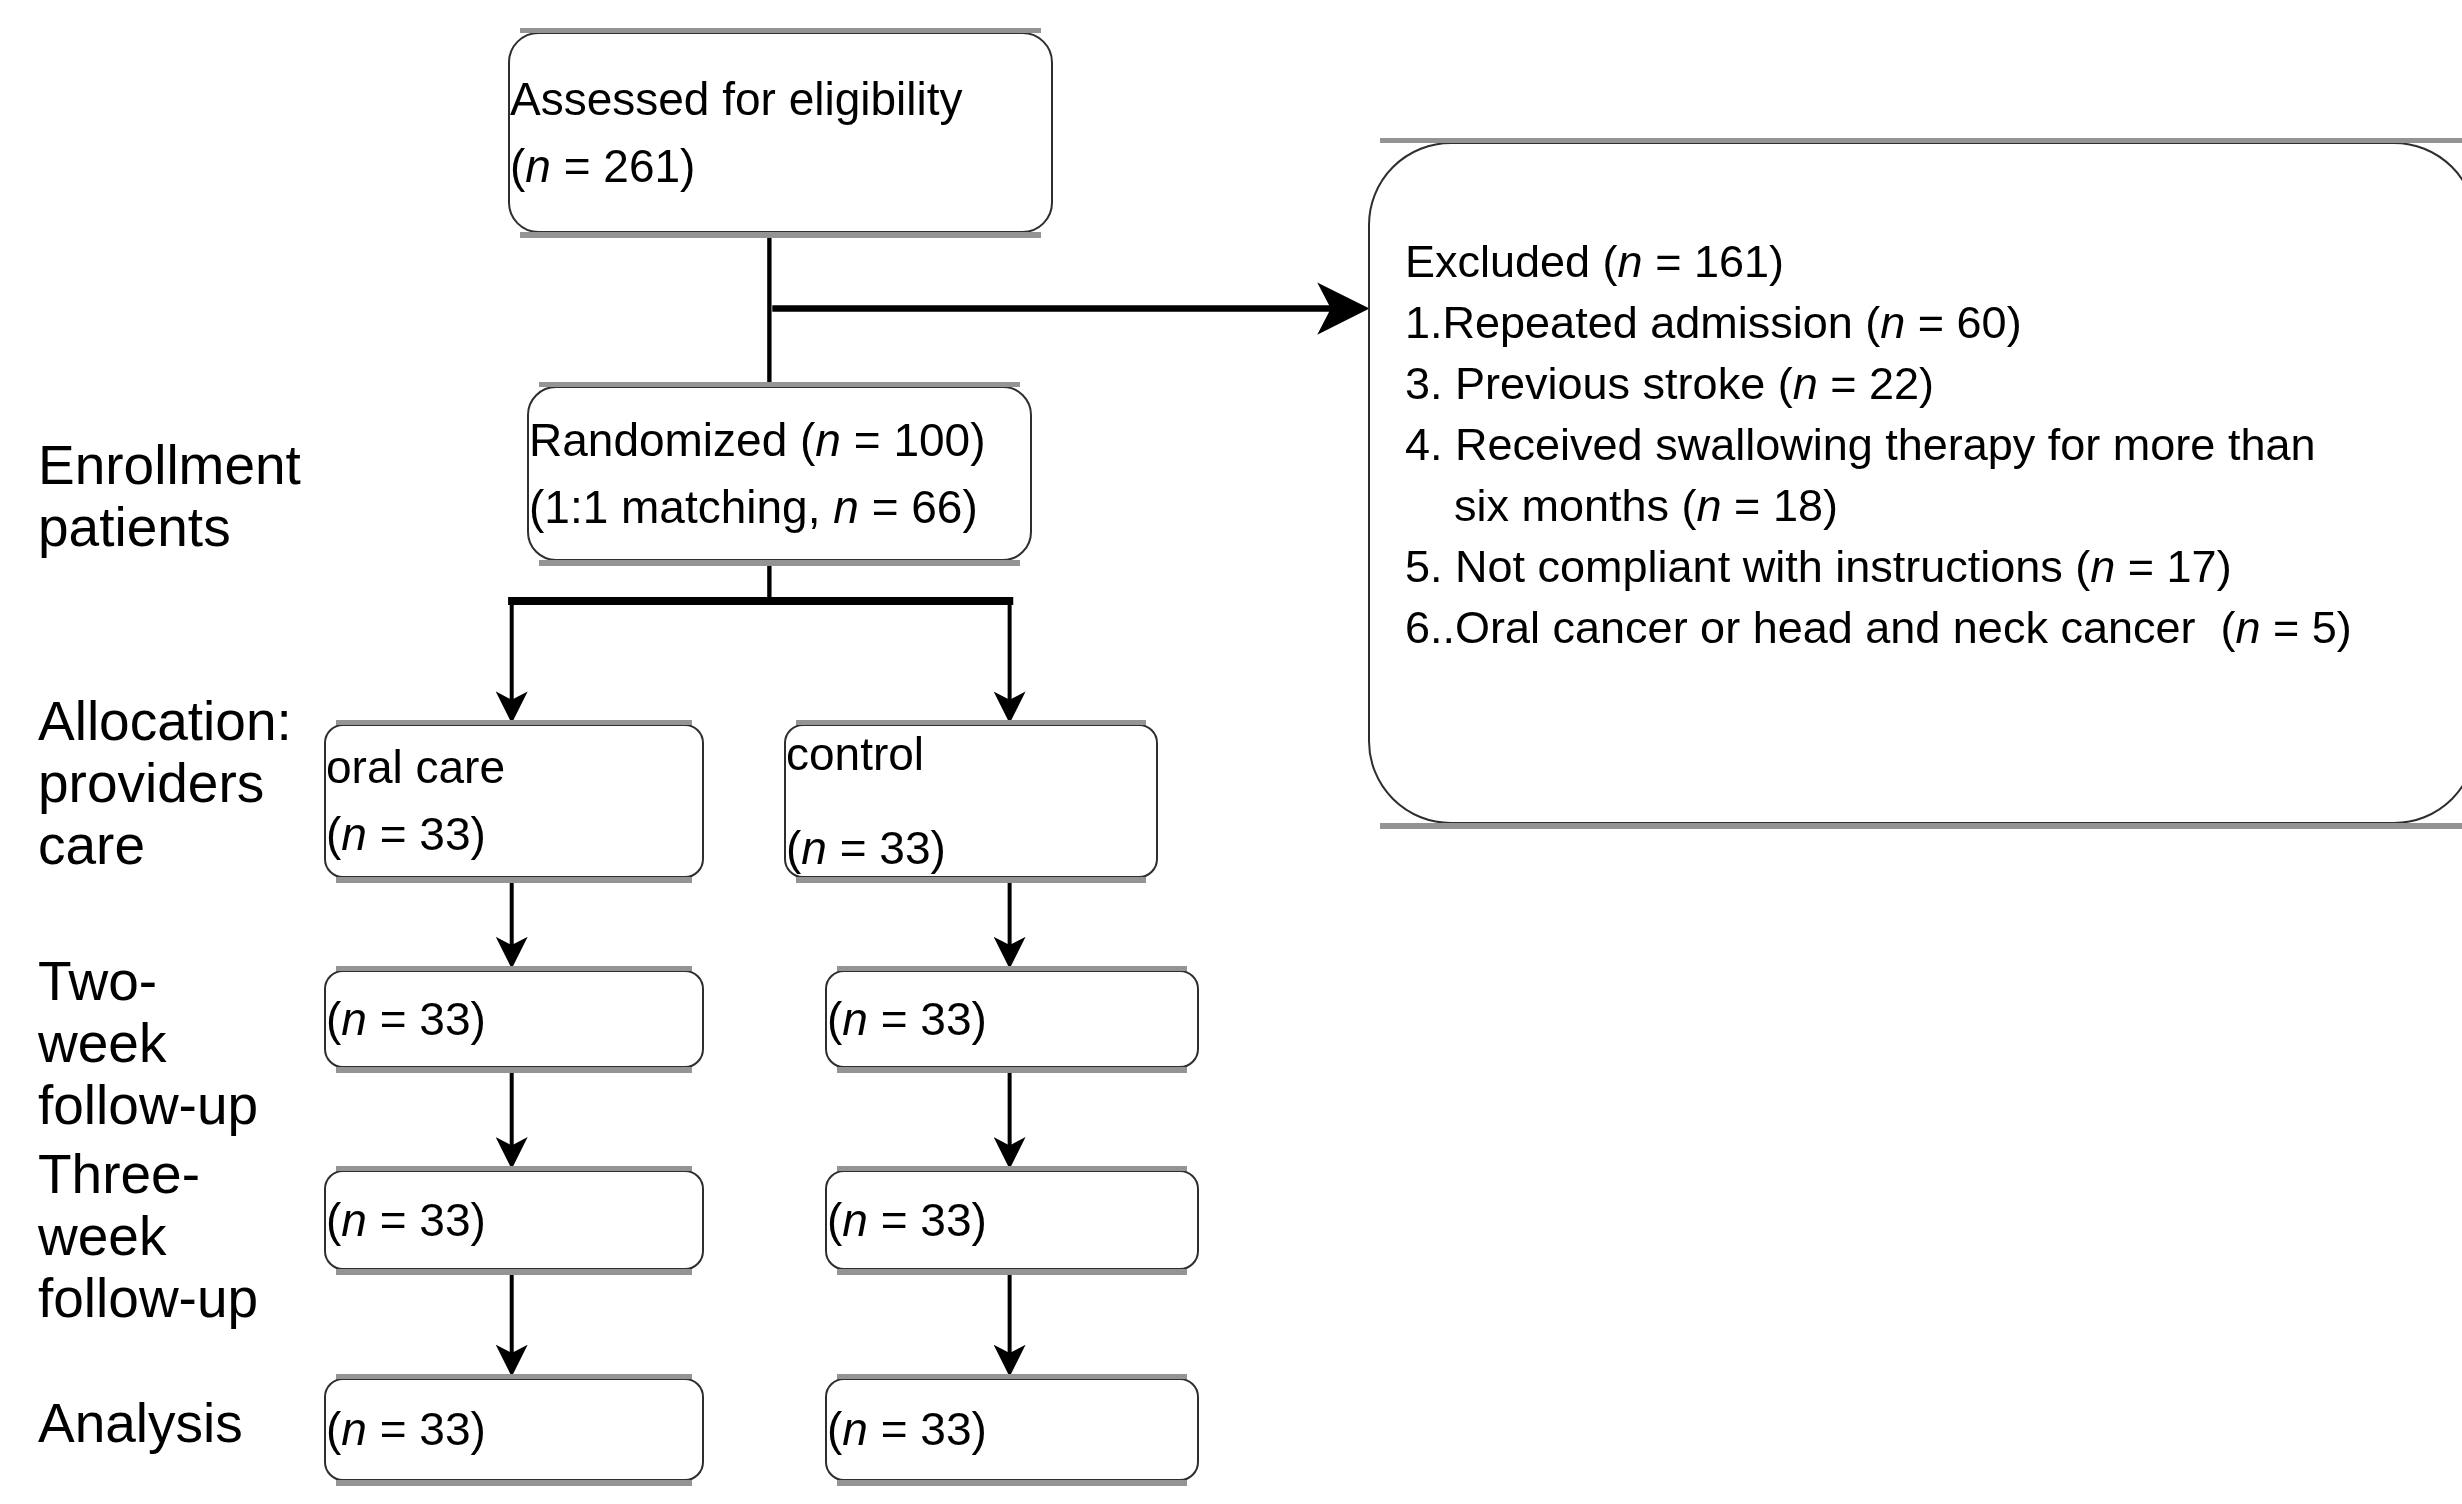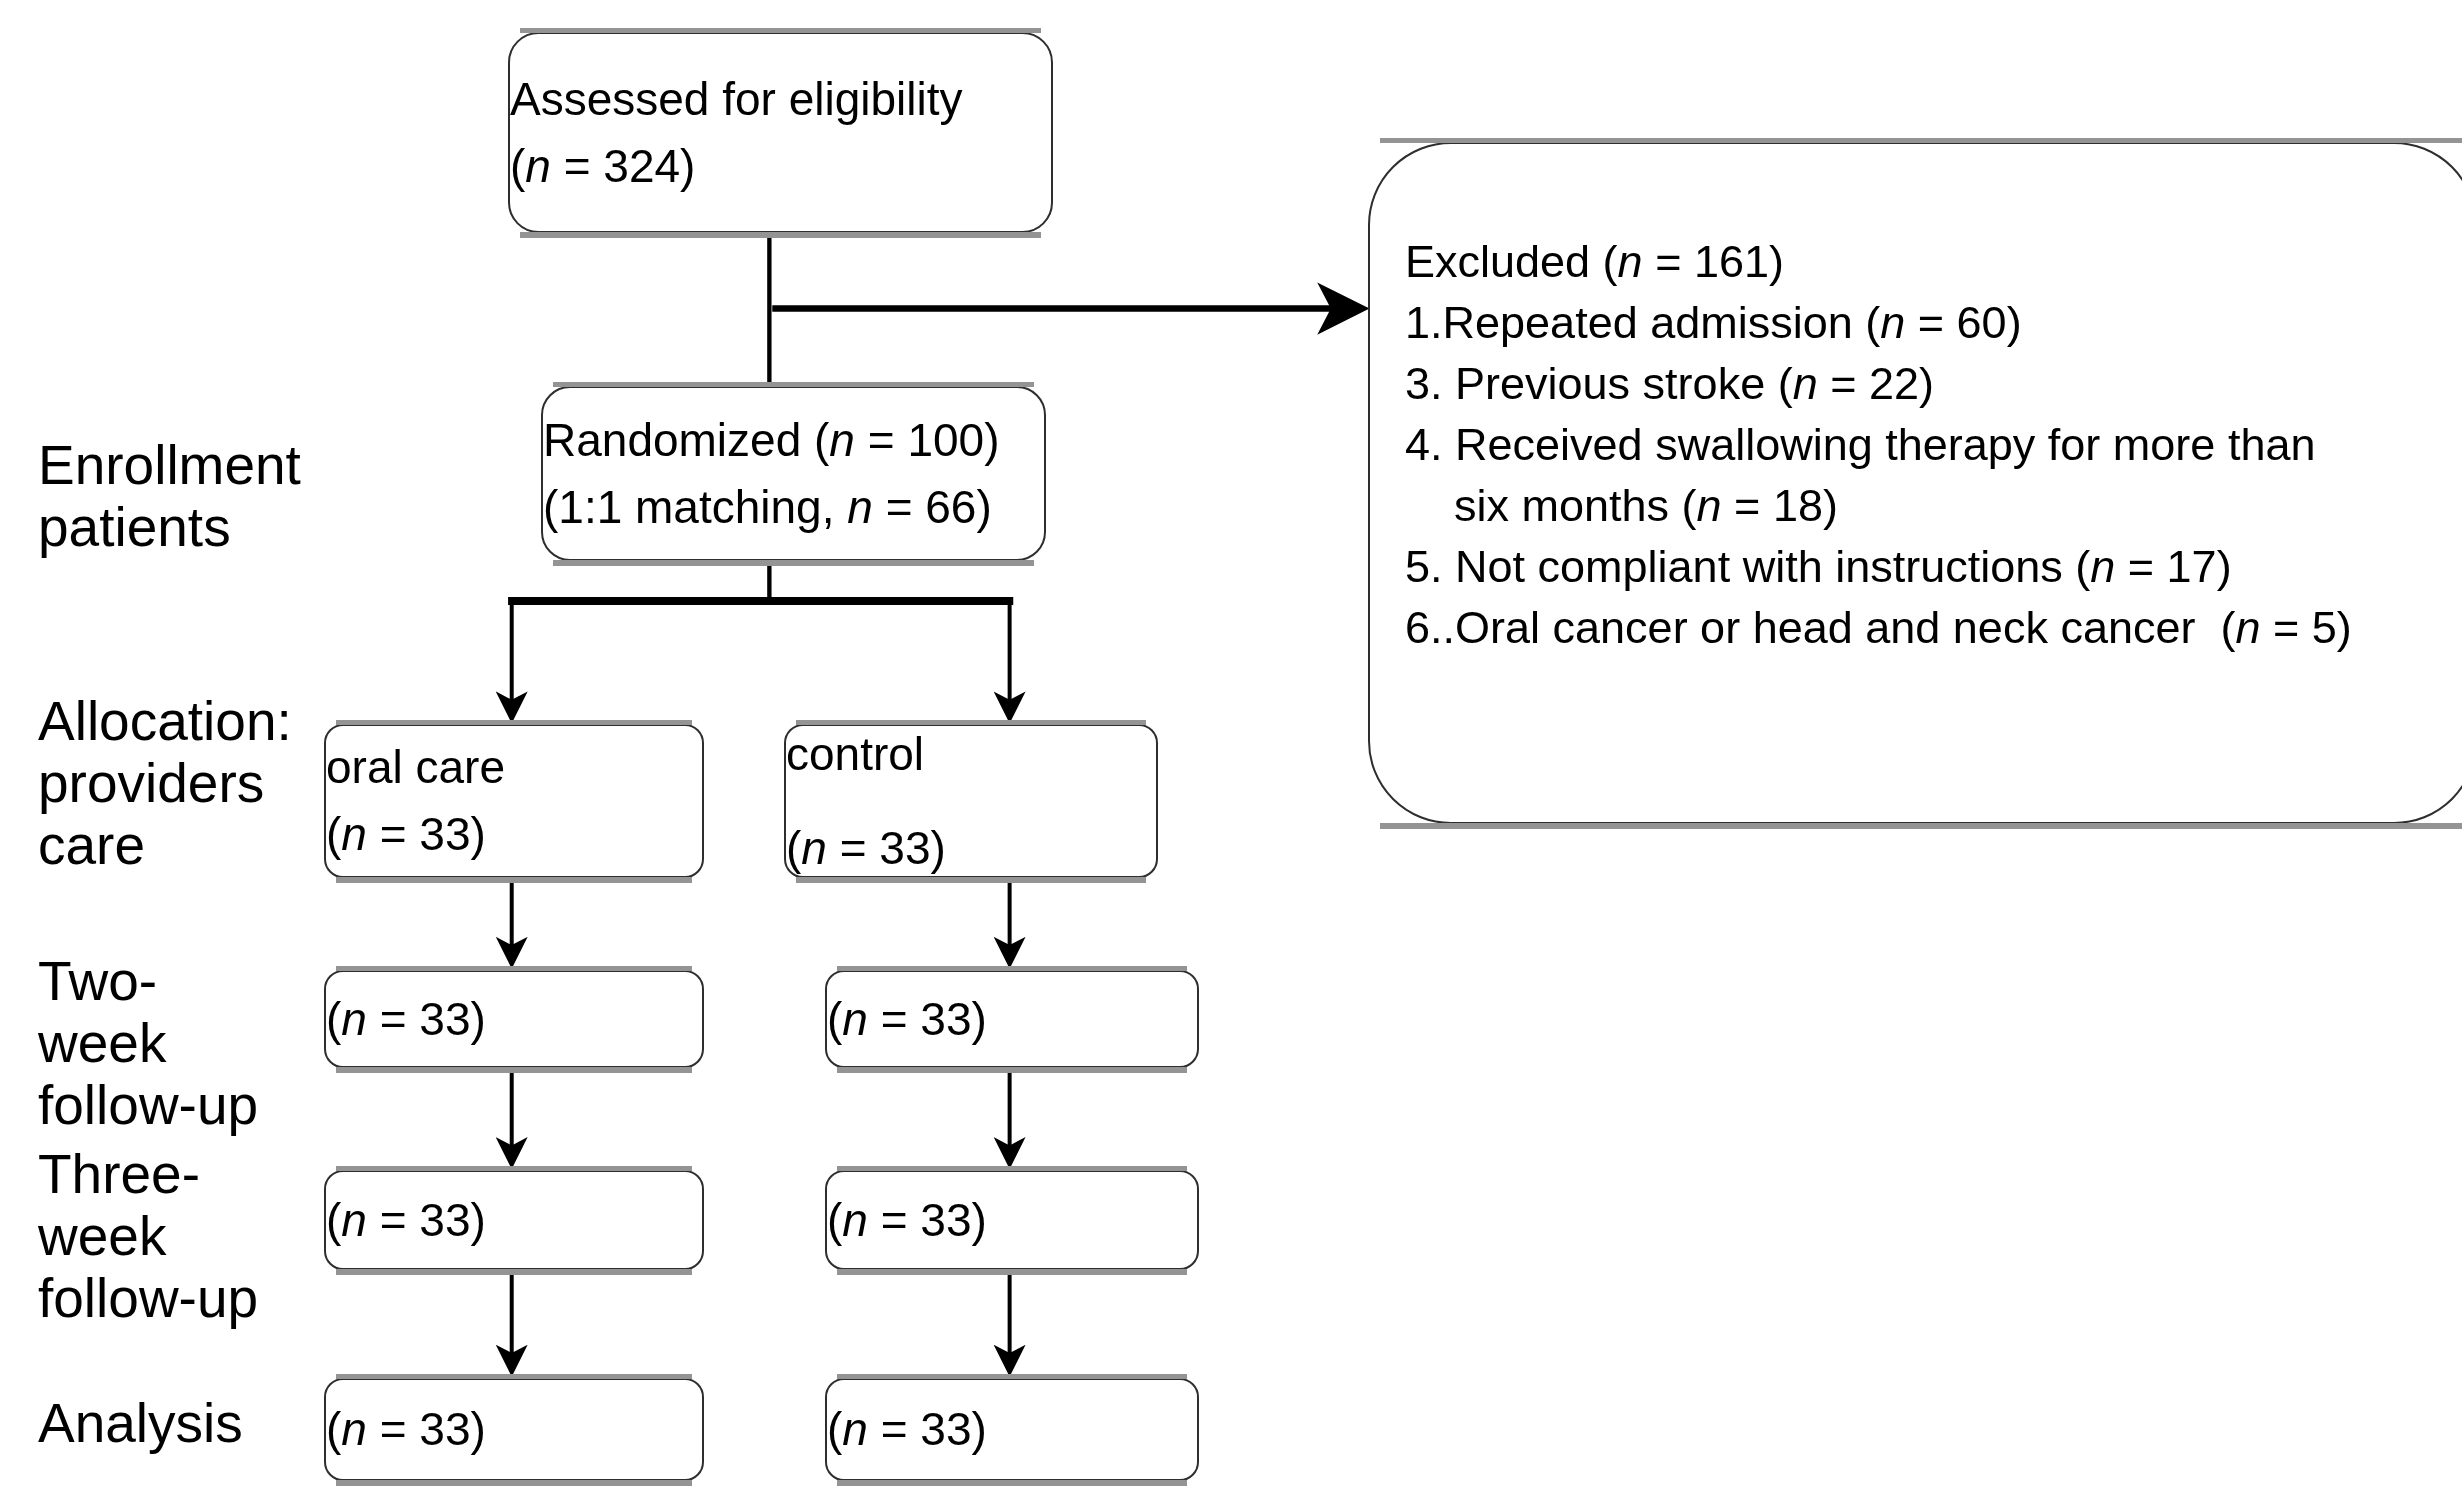--- a/index.html
+++ b/index.html
@@ -26,21 +26,21 @@
   .box::before,.box::after{
     content:"";position:absolute;left:10.2px;right:10.2px;height:5.1px;
     background:#949494;z-index:1;
   }
   .box::before{top:-6.5px;}
   .box::after{bottom:-6.5px;}
 
   .r-small{border-radius:19px;}
 
   #box-assessed  {left:508px; top:32px;  width:541px; height:197px; border-radius:30.5px;}
-  #box-randomized{left:541px; top:386px; width:501px; height:171px; border-radius:29px;}
+  #box-randomized{left:527px; top:386px; width:501px; height:171px; border-radius:29px;}
   #box-oral-care {left:324px; top:724px; width:376px; height:150px;}
   #box-control   {left:784px;top:724px; width:370px; height:150px;gap:27px;}
   #box-twoweek-l {left:324px; top:970px;width:376px; height:94px;}
   #box-twoweek-r {left:825px;top:970px;width:370px; height:94px;}
   #box-threeweek-l{left:324px;top:1170px;width:376px; height:96px;}
   #box-threeweek-r{left:825px;top:1170px;width:370px;height:96px;}
   #box-analysis-l{left:324px; top:1378px;width:376px; height:99px;}
   #box-analysis-r{left:825px;top:1378px;width:370px; height:99px;}
 
   #box-excluded{
@@ -114,21 +114,21 @@
     <div>Three-</div>
     <div>week</div>
     <div>follow-up</div>
   </div>
   <div class="stage-label" id="label-analysis">
     <div>Analysis</div>
   </div>
 
   <div class="box" id="box-assessed">
     <div><span>Assessed for eligibility</span></div>
-    <div><span>(</span><span style="font-style: italic;">n</span><span> = 324)</span></div>
+    <div><span>(</span><span style="font-style: italic;">n</span><span> = 261)</span></div>
   </div>
 
   <div class="box" id="box-excluded">
     <div class="xtext">
       <div class="xline"><span>Excluded (</span><span style="font-style: italic;">n</span><span> = 161)</span></div>
       <div class="xline"><span>1.Repeated admission (</span><span style="font-style: italic;">n</span><span> = 60)</span></div>
       <div class="xline"><span>3. Previous stroke (</span><span style="font-style: italic;">n</span><span> = 22)</span></div>
       <div class="xline"><span>4. Received swallowing therapy for more than</span></div>
       <div class="xline indent"><span>six months (</span><span style="font-style: italic;">n</span><span> = 18)</span></div>
       <div class="xline"><span>5. Not compliant with instructions (</span><span style="font-style: italic;">n</span><span> = 17)</span></div>

